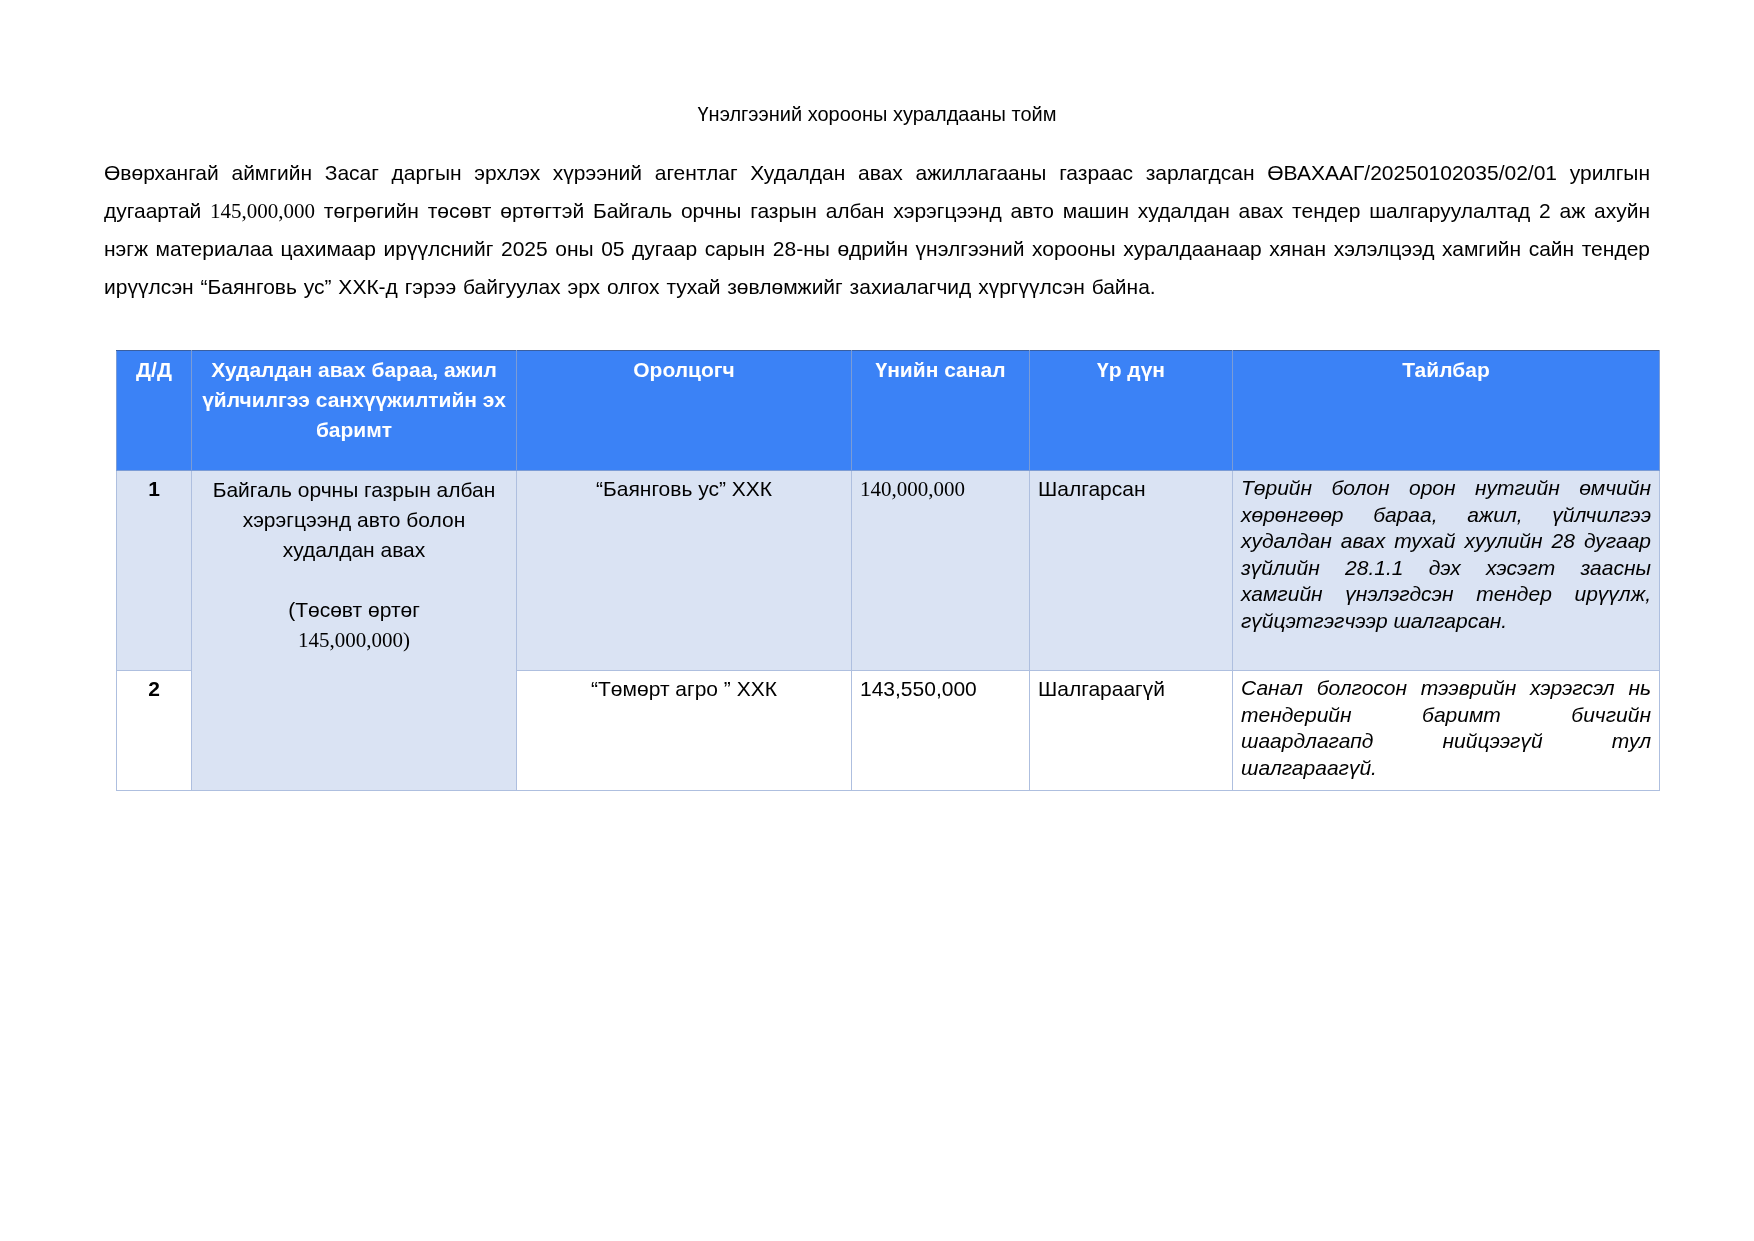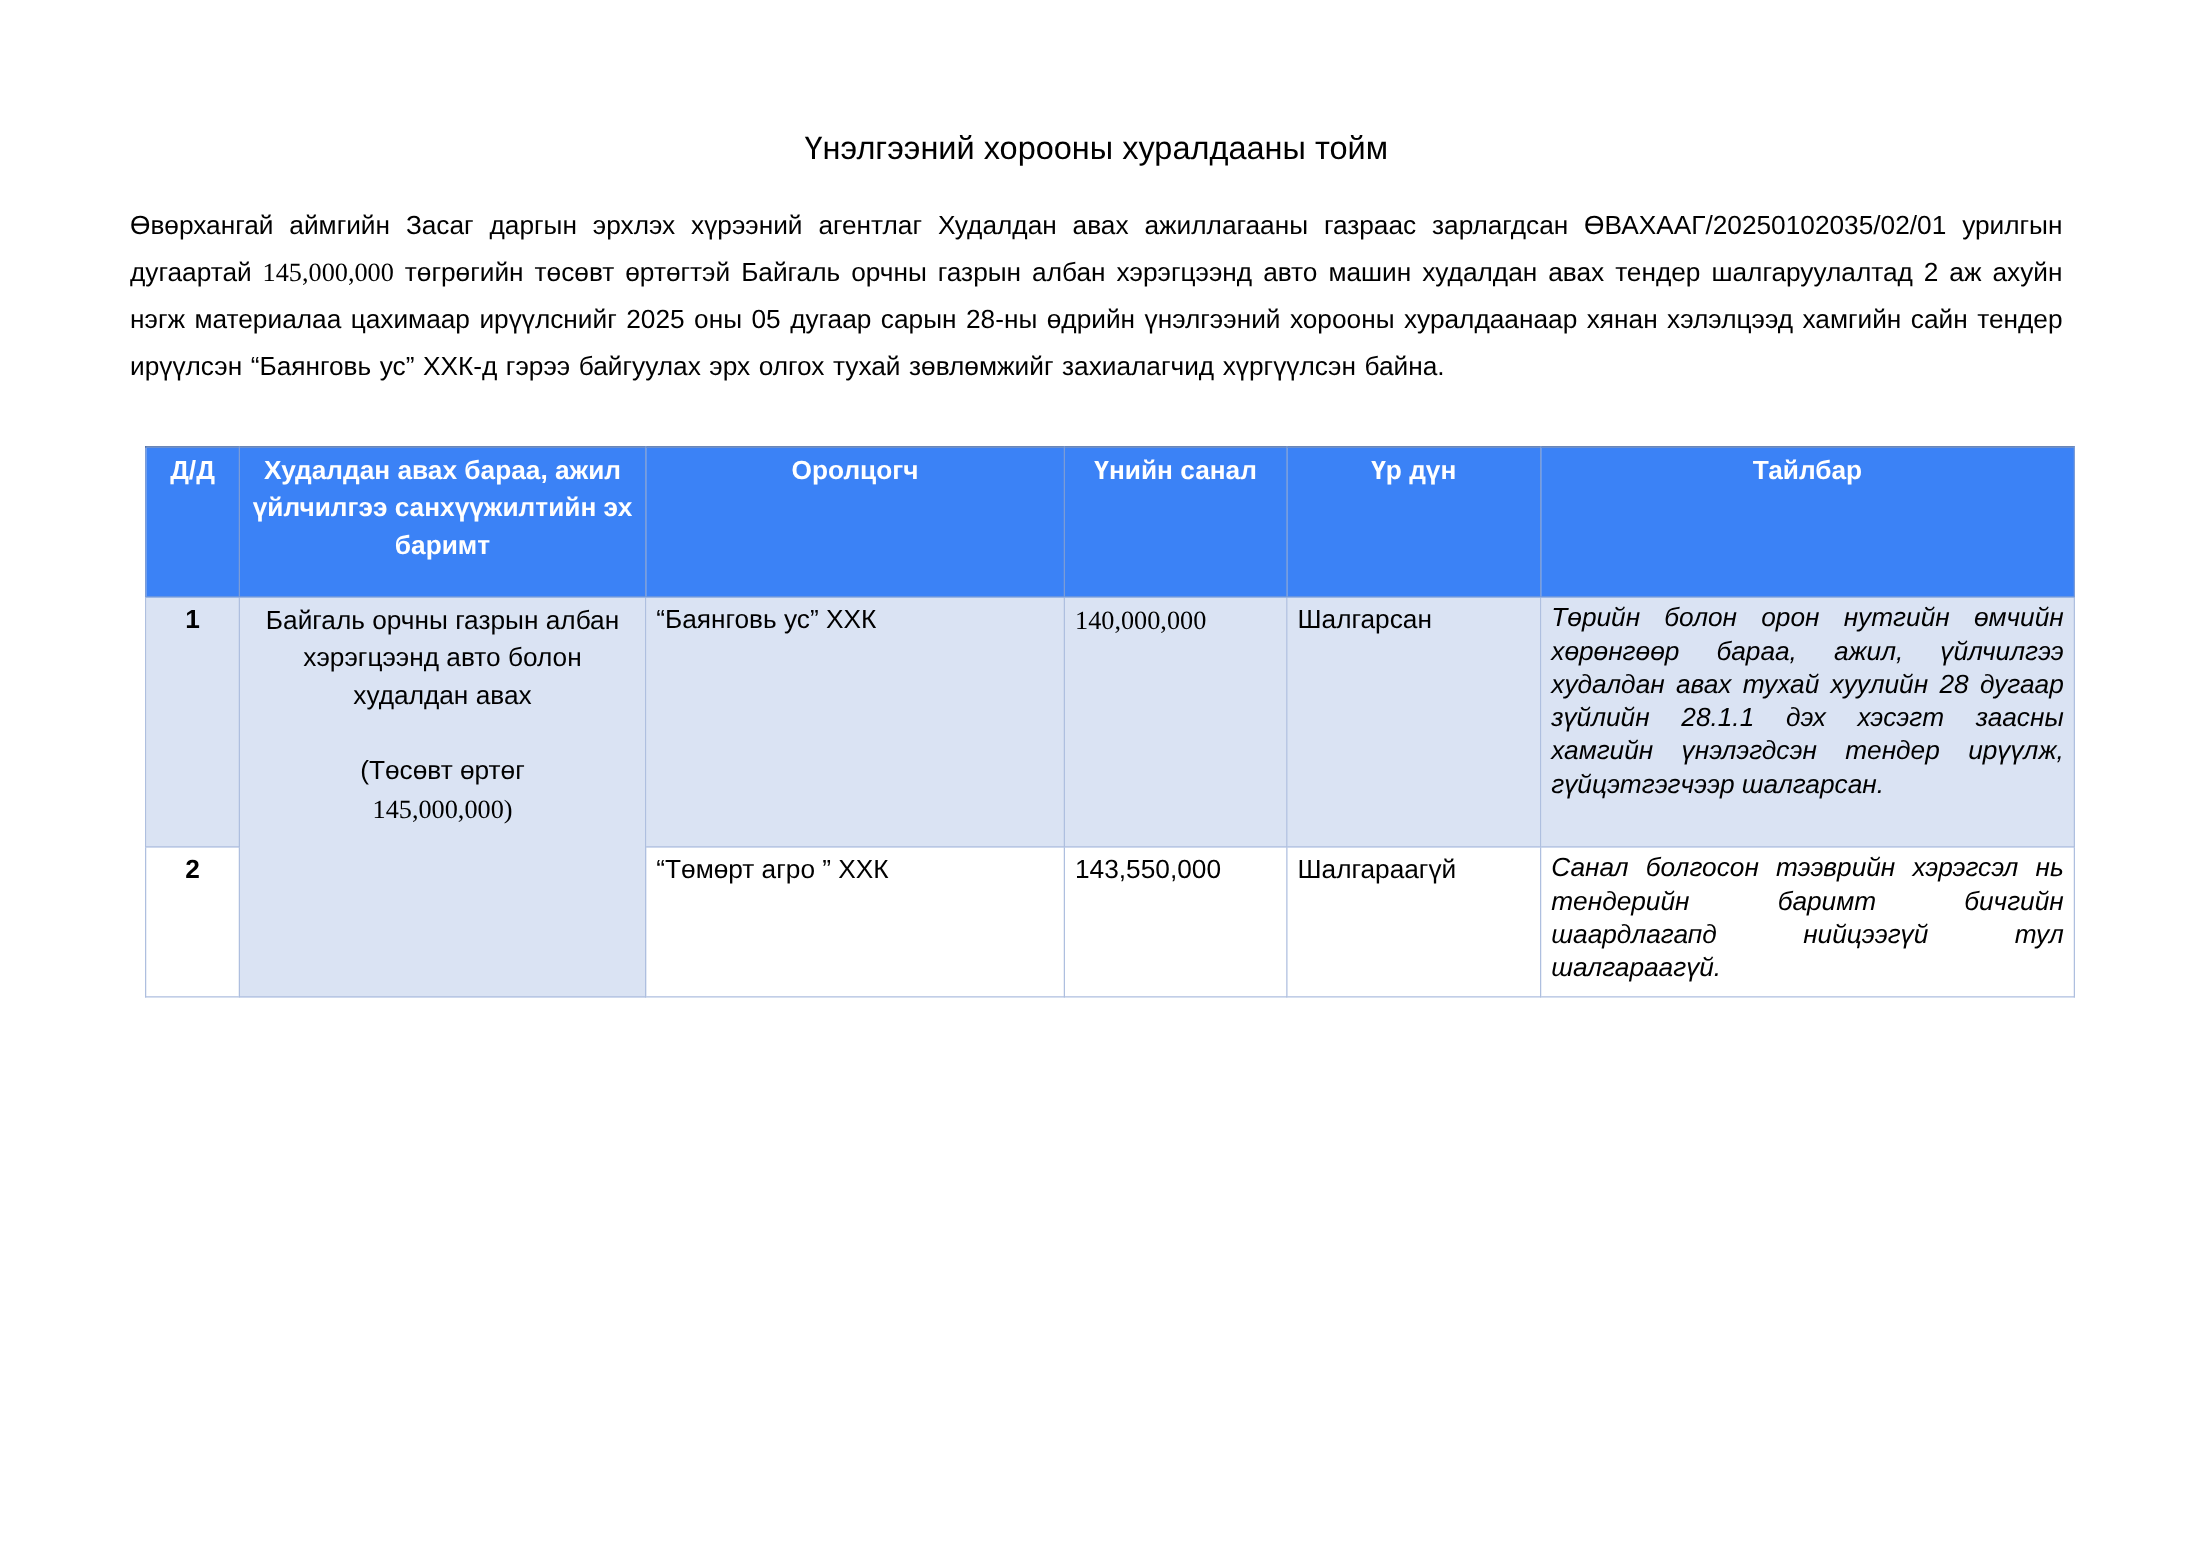--- a/index.html
+++ b/index.html
@@ -12,21 +12,21 @@
     overflow: hidden;
   }
   .page {
     width: 1754px;
     height: 1241px;
     padding: 0 104px;
   }
   .doc-title {
     margin-top: 103px;
     text-align: center;
-    font-size: 26px;
+    font-size: 20px;
     font-weight: normal;
     color: #000000;
   }
   .intro {
     margin-top: 28px;
     font-size: 21px;
     line-height: 37.6px;
     text-align: justify;
     word-spacing: 1px;
   }
@@ -76,21 +76,21 @@
   }
   tr.row-1 td { height: 200px; }
   tr.row-2 td { height: 120px; }
 
   td.cell-desc {
     text-align: center;
     line-height: 30px;
     padding-top: 5px;
   }
   td.cell-desc .desc-spacer { height: 30px; }
-  td.cell-part { text-align: left; line-height: 28px; margin-top: 26px; }
+  td.cell-part { text-align: center; line-height: 28px; margin-top: 26px; }
   td.cell-bid  { text-align: left; line-height: 28px; }
   td.cell-res  { line-height: 28px; }
   td.cell-note {
     text-align: justify;
     line-height: 26.5px;
     padding: 3px 8px 4px 9px;
     font-style: italic;
   }
 </style>
 </head>

